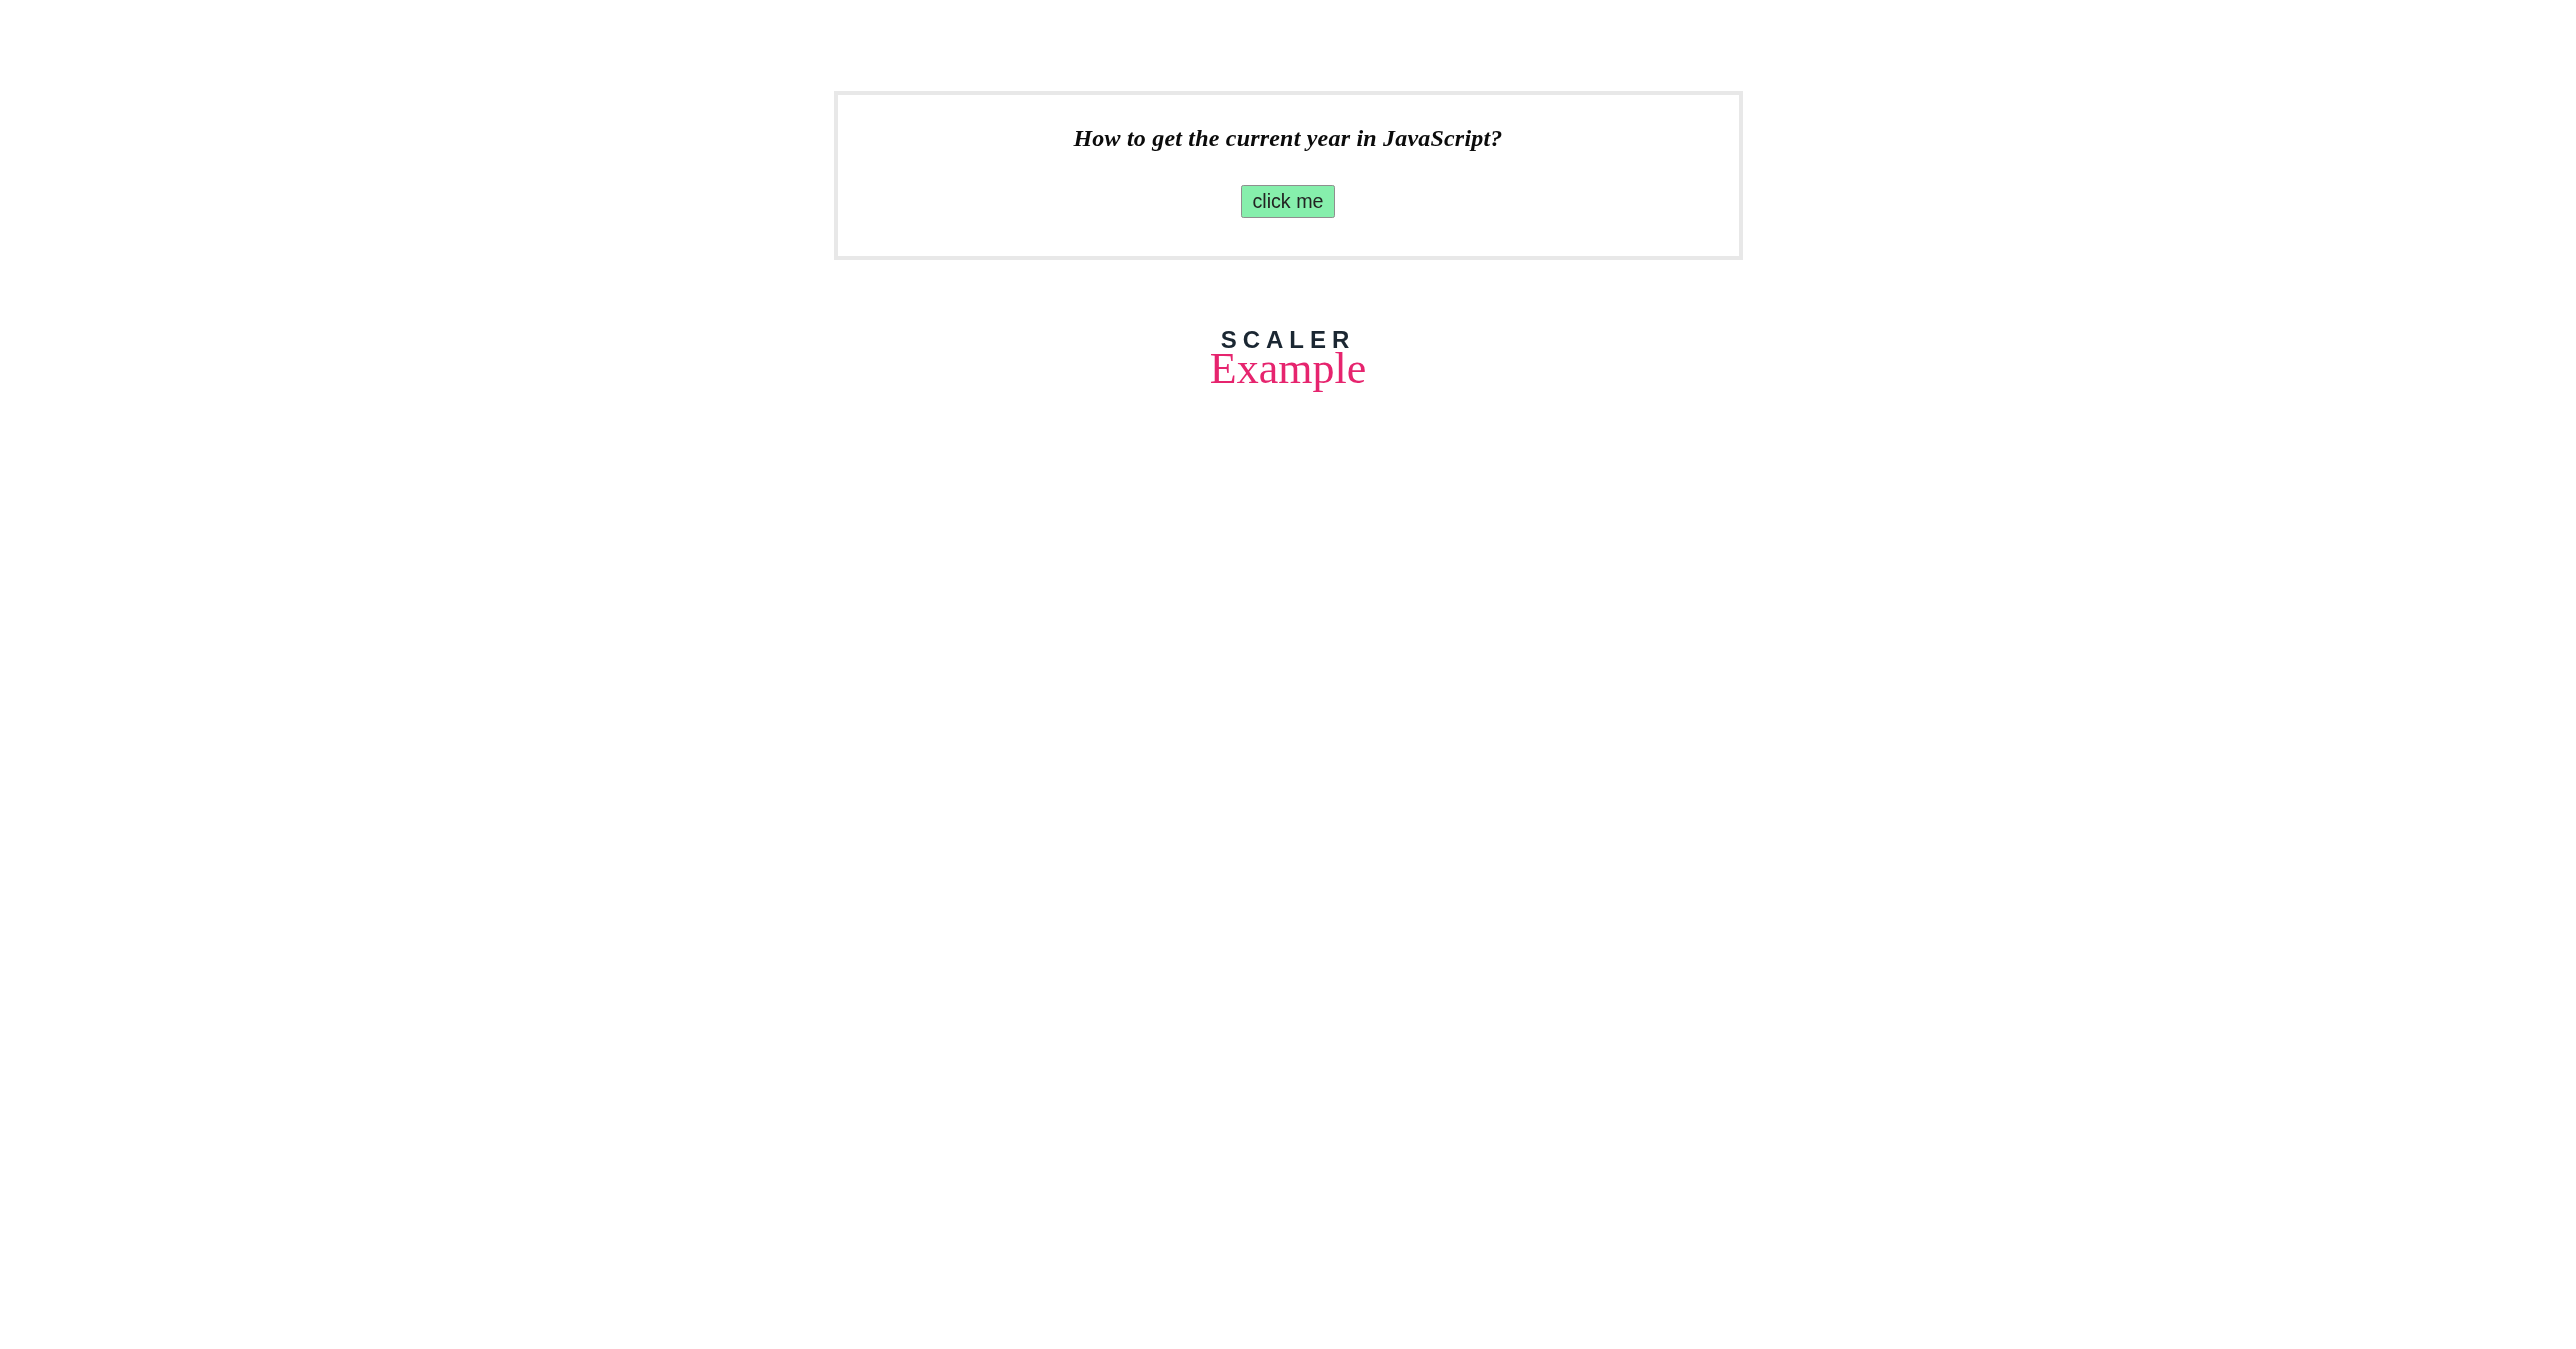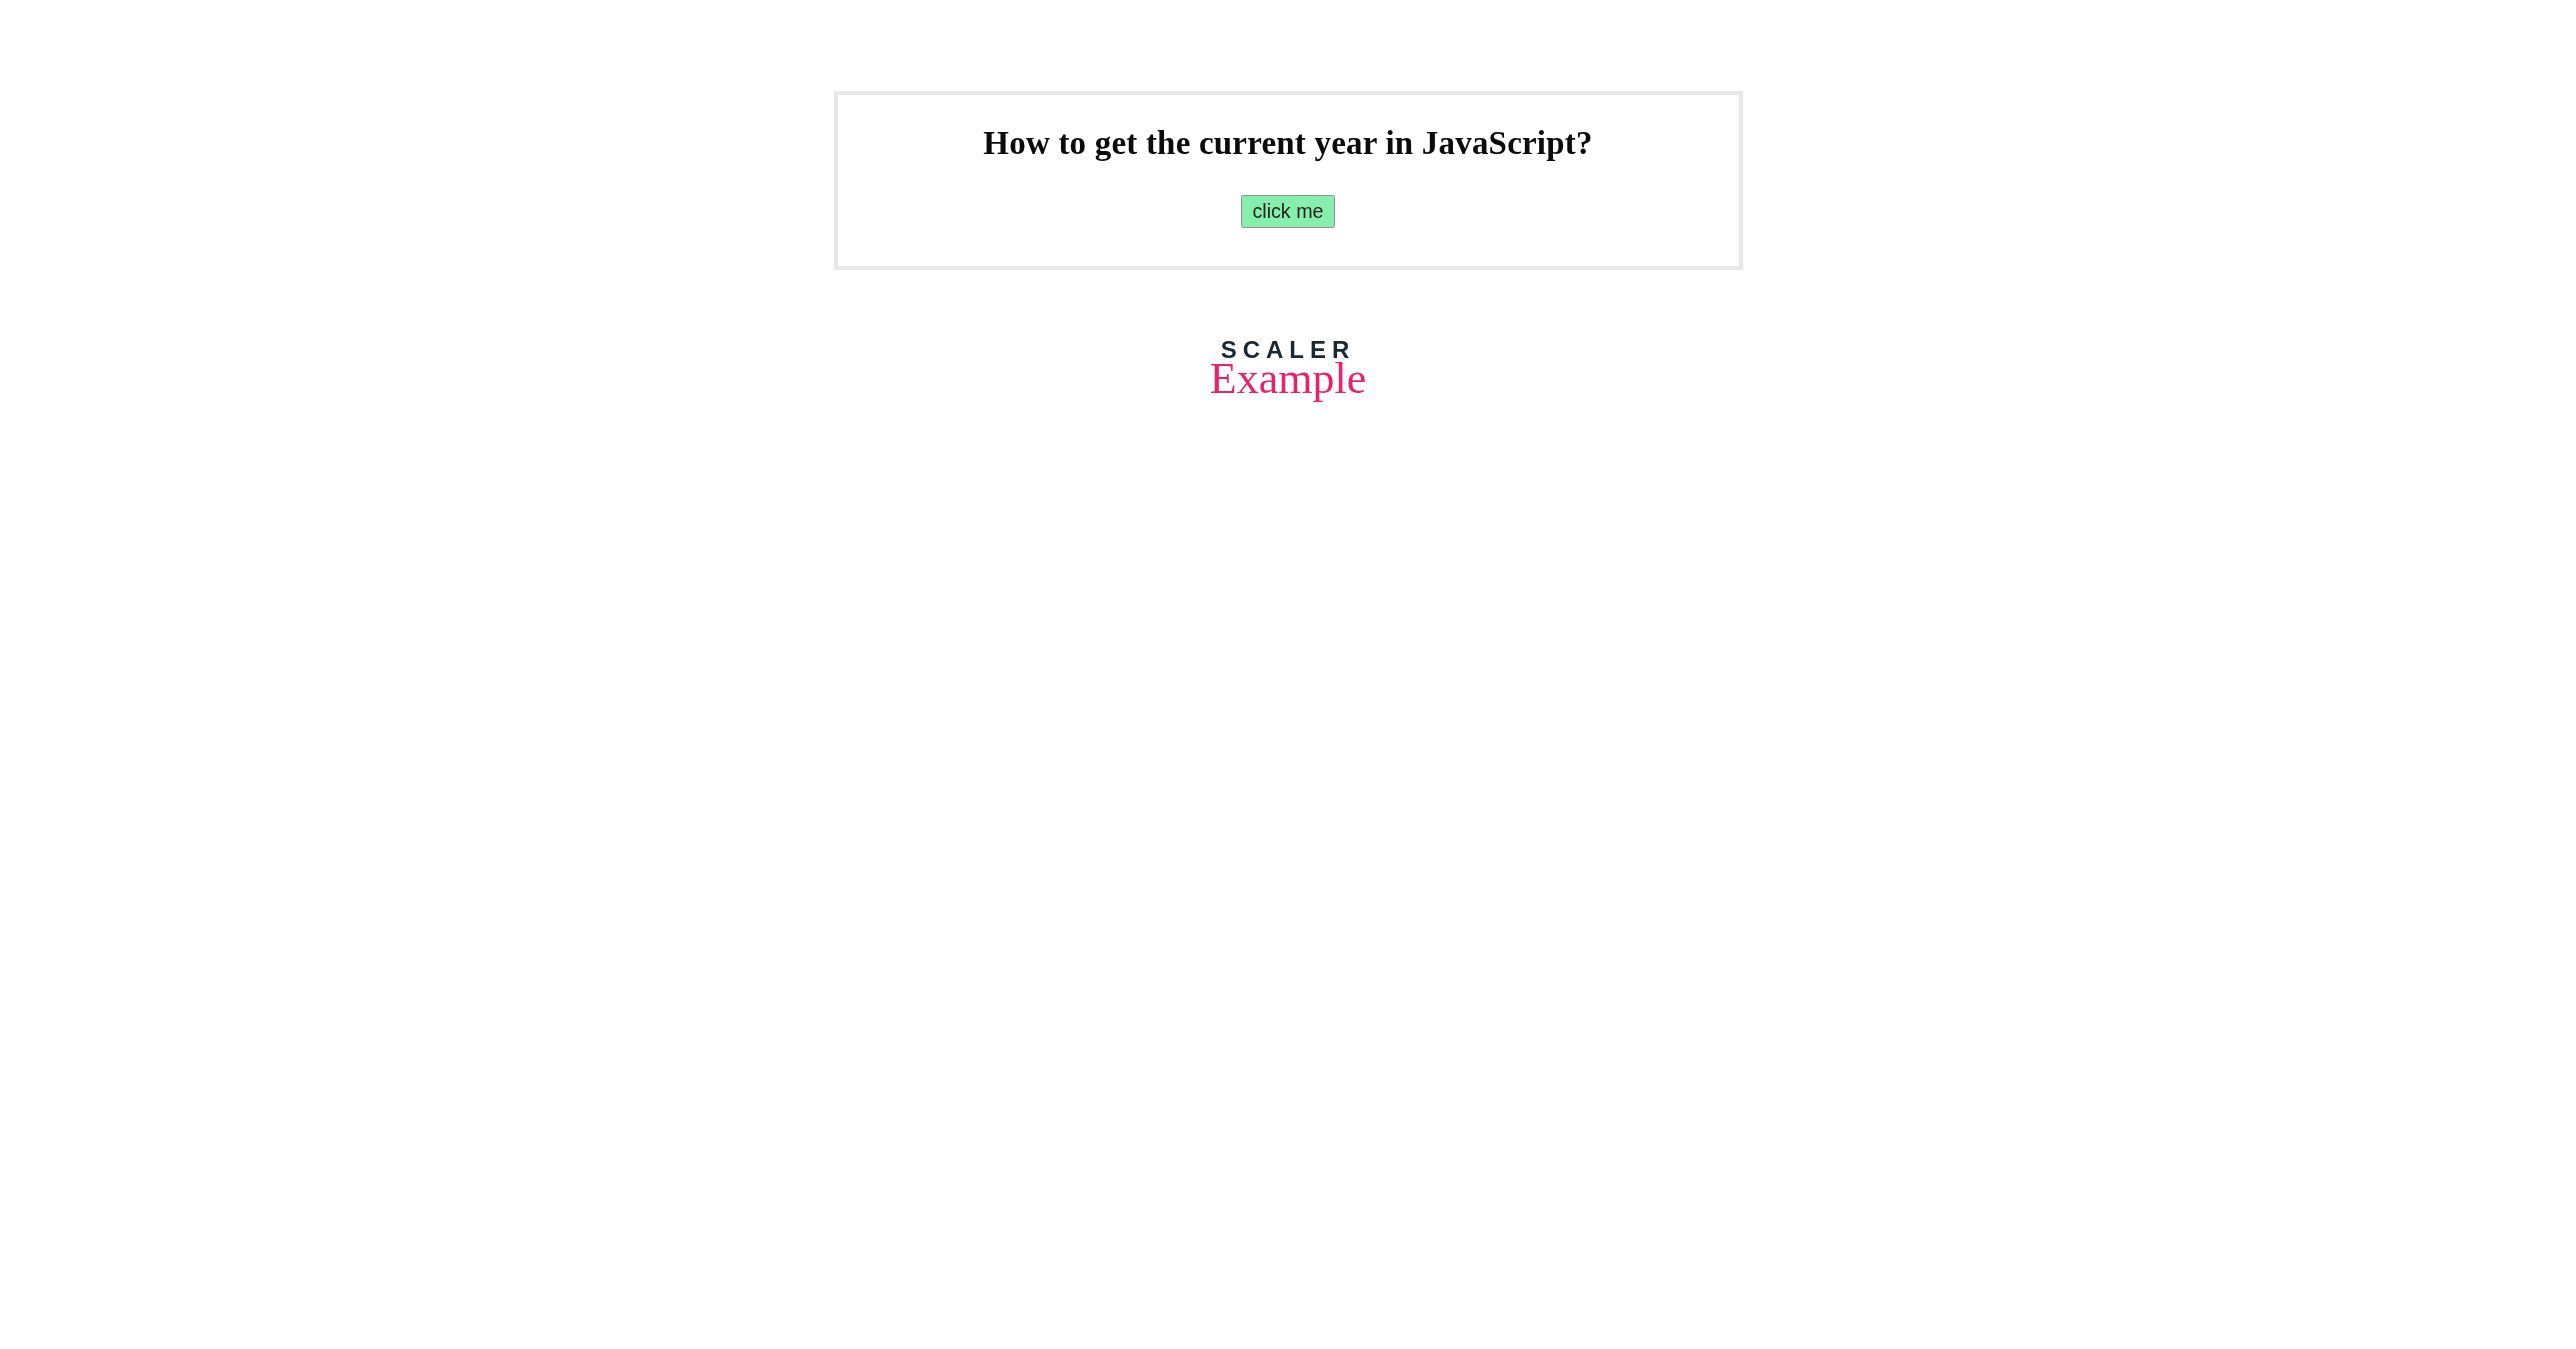--- a/index.html
+++ b/index.html
@@ -28,24 +28,25 @@
     font-family: 'Bookman Old Style', 'Georgia', serif;
     font-weight: 700;
     font-size: 47px;
     color: #0b0b0b;
     margin-bottom: 27px;
     letter-spacing: 0.4px;
   }
   .subtitle {
     font-family: 'Bookman Old Style', 'Georgia', serif;
     font-weight: 700;
-    font-size: 33px;
+    font-size: 24px;
     color: #0b0b0b;
     margin-bottom: 33px;
     letter-spacing: 0.2px;
+    font-style: italic;
   }
   .btn {
     font-family: Arial, sans-serif;
     font-size: 19.7px;
     padding: 1.5px 10.6px;
     background: #86efac;
     border: 0.8px solid #8f8f8f;
     border-radius: 2.3px;
     cursor: pointer;
     color: #222;

